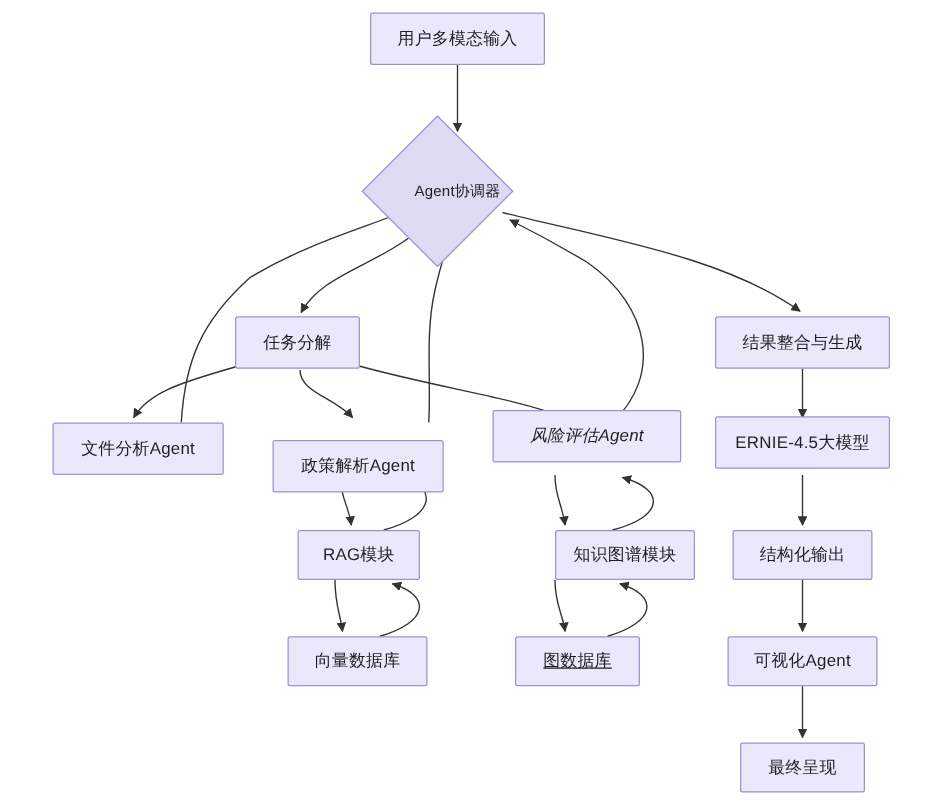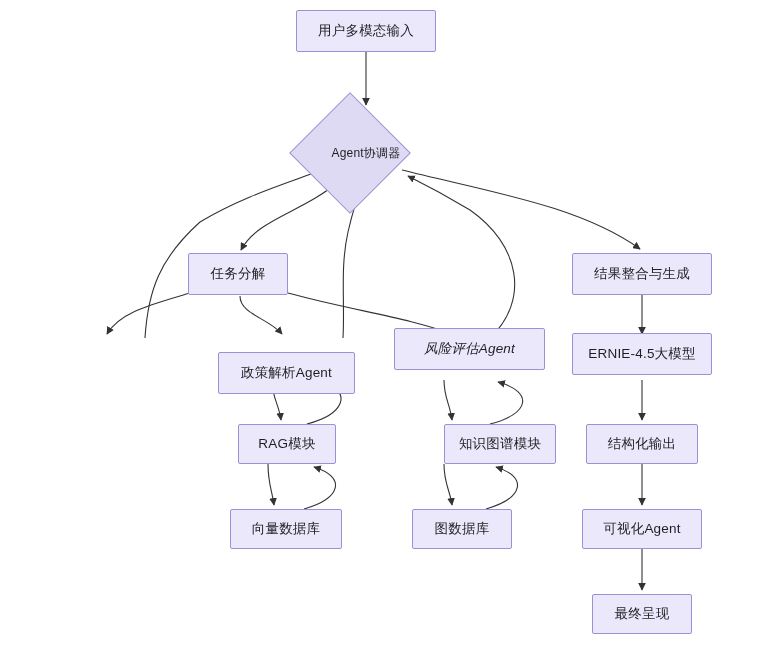--- a/index.html
+++ b/index.html
@@ -119,34 +119,35 @@
 
   <div class="node" style="left:296px; top:10px; width:140px; height:42px;">用户多模态输入</div>
 
   <div class="node-diamond" style="left:307px; top:110px; width:86px; height:86px; transform-origin:center;"></div>
   <div class="diamond-label" style="left:307px; top:110px; width:118px; height:86px;">Agent协调器</div>
 
   <div class="node" style="left:188px; top:253px; width:100px; height:42px;">任务分解</div>
 
   <div class="node" style="left:572px; top:253px; width:140px; height:42px;">结果整合与生成</div>
 
+  <div class="node" style="left:42px; top:338px; width:137px; height:42px;">文件分析Agent</div>
 
   <div class="node" style="left:218px; top:352px; width:137px; height:42px;">政策解析Agent</div>
 
   <div class="node" style="left:394px; top:328px; width:151px; height:42px;font-style:italic;">风险评估Agent</div>
 
   <div class="node" style="left:572px; top:333px; width:140px; height:42px;">ERNIE-4.5大模型</div>
 
   <div class="node" style="left:238px; top:424px; width:98px; height:40px;">RAG模块</div>
 
   <div class="node" style="left:406px; top:424px; width:112px; height:40px;margin-left:38px;">知识图谱模块</div>
 
   <div class="node" style="left:586px; top:424px; width:112px; height:40px;">结构化输出</div>
 
   <div class="node" style="left:230px; top:509px; width:112px; height:40px;">向量数据库</div>
 
-  <div class="node" style="left:412px; top:509px; width:100px; height:40px;">图数据库</div>
+  <div class="node" style="left:412px; top:509px; width:100px; height:40px;text-decoration:underline;">图数据库</div>
 
   <div class="node" style="left:582px; top:509px; width:120px; height:40px;">可视化Agent</div>
 
   <div class="node" style="left:592px; top:594px; width:100px; height:40px;">最终呈现</div>
 
 </div>
 
 </body></html>

